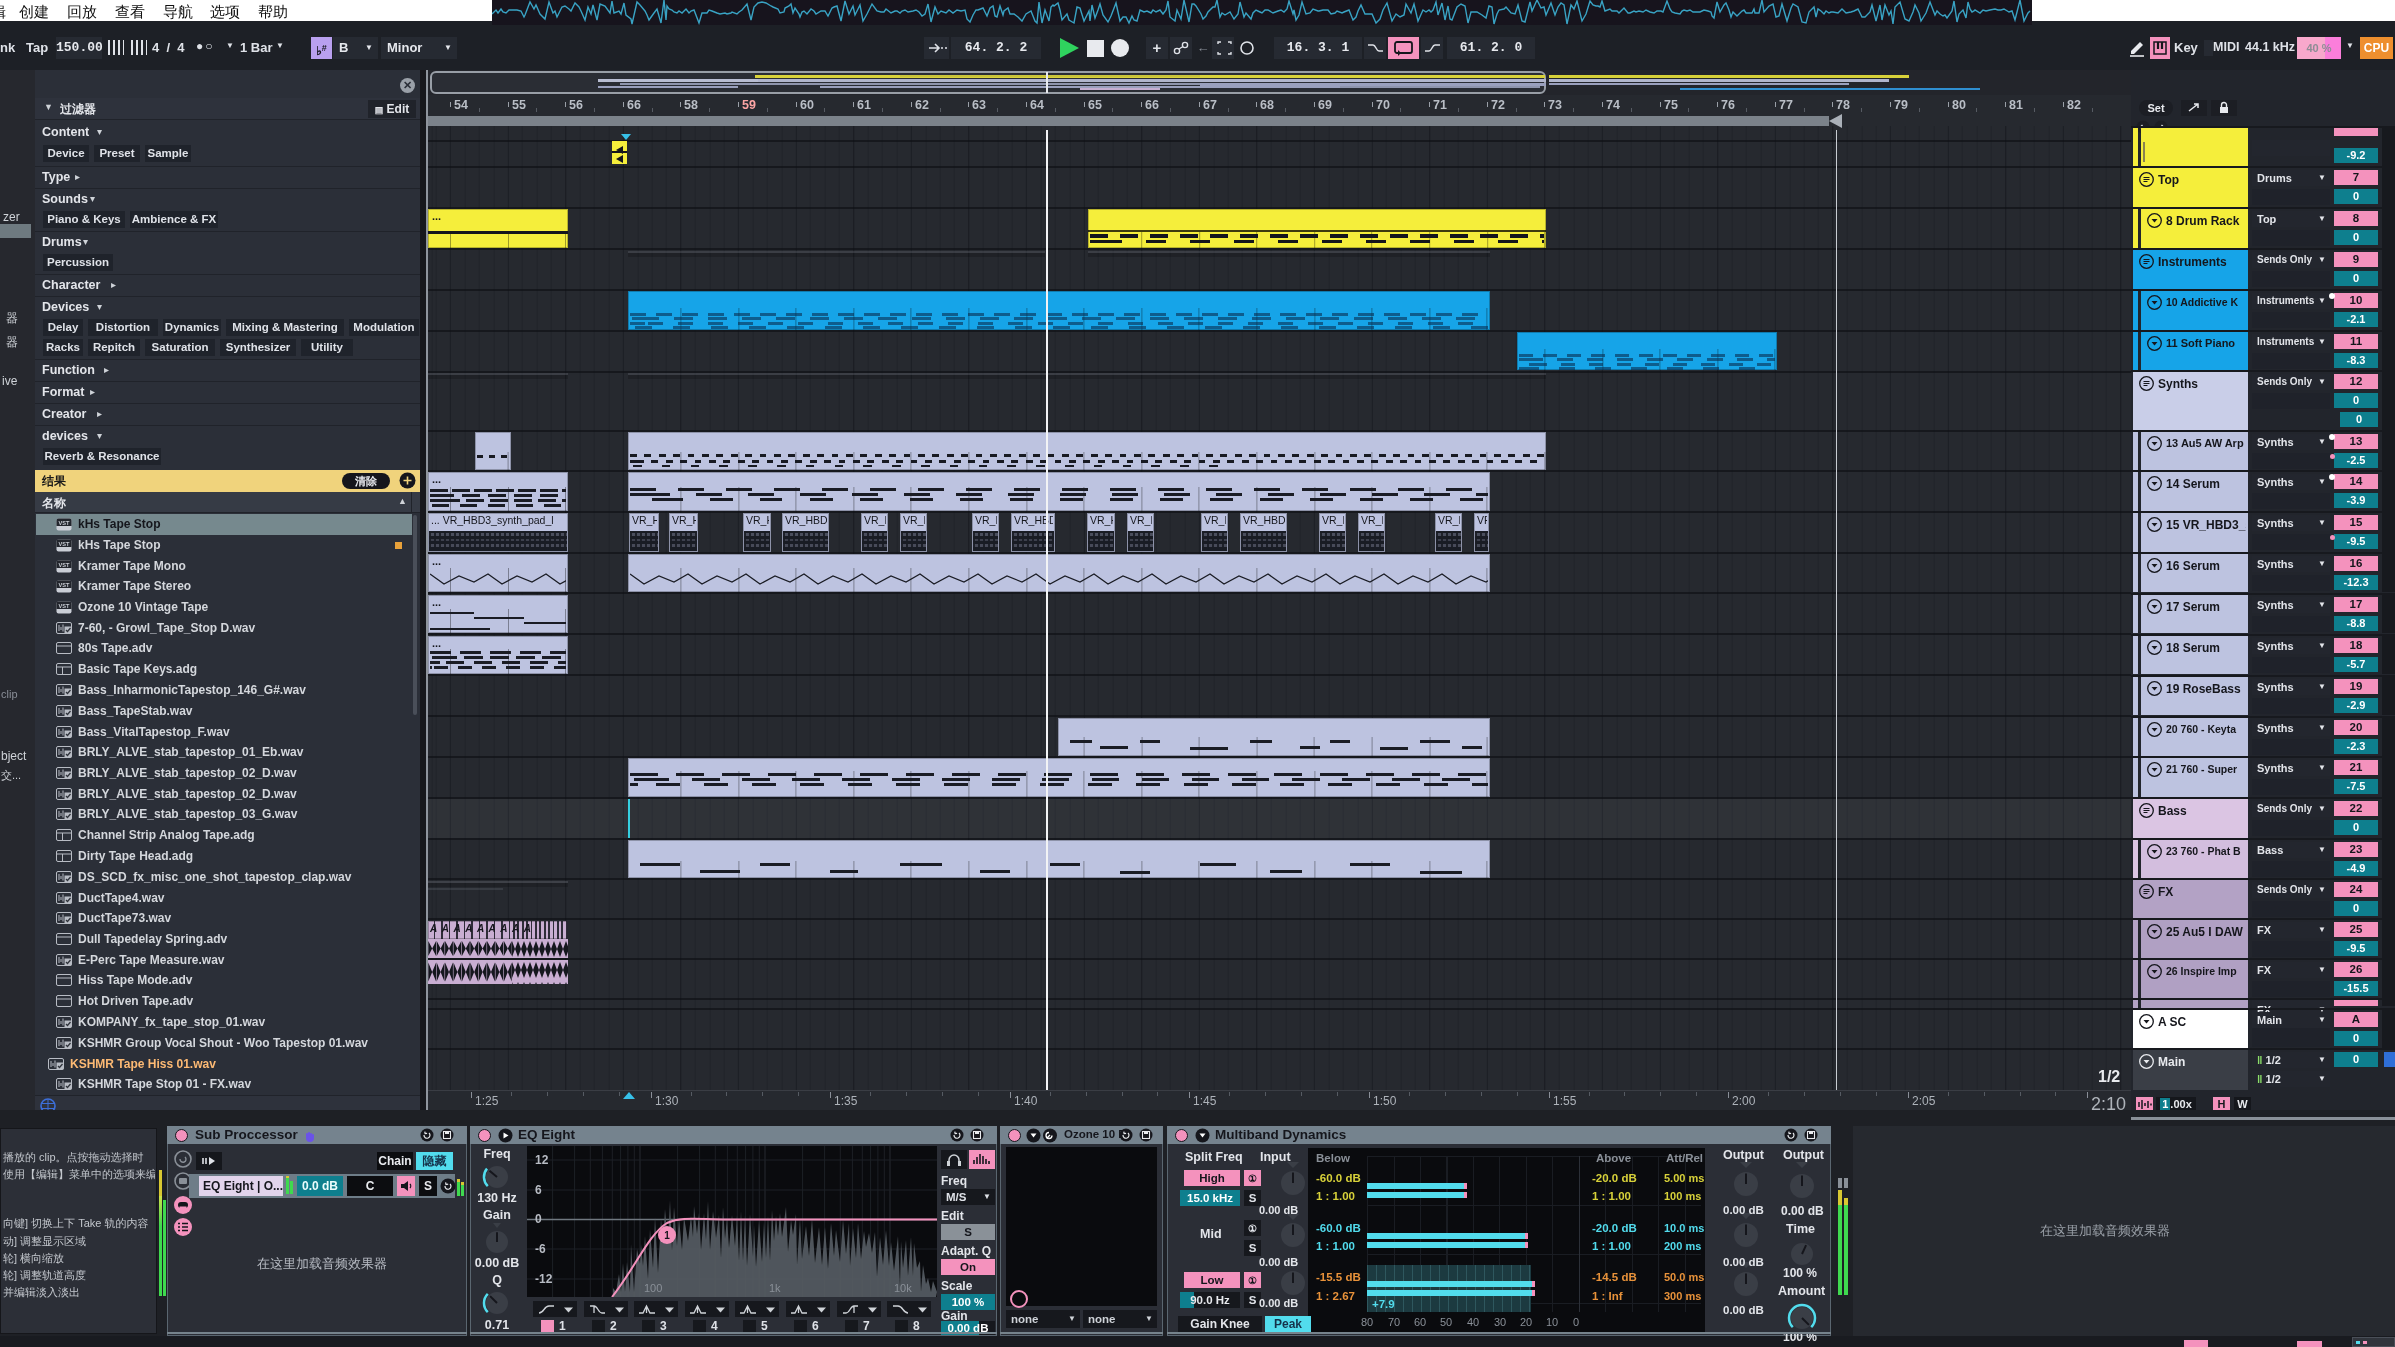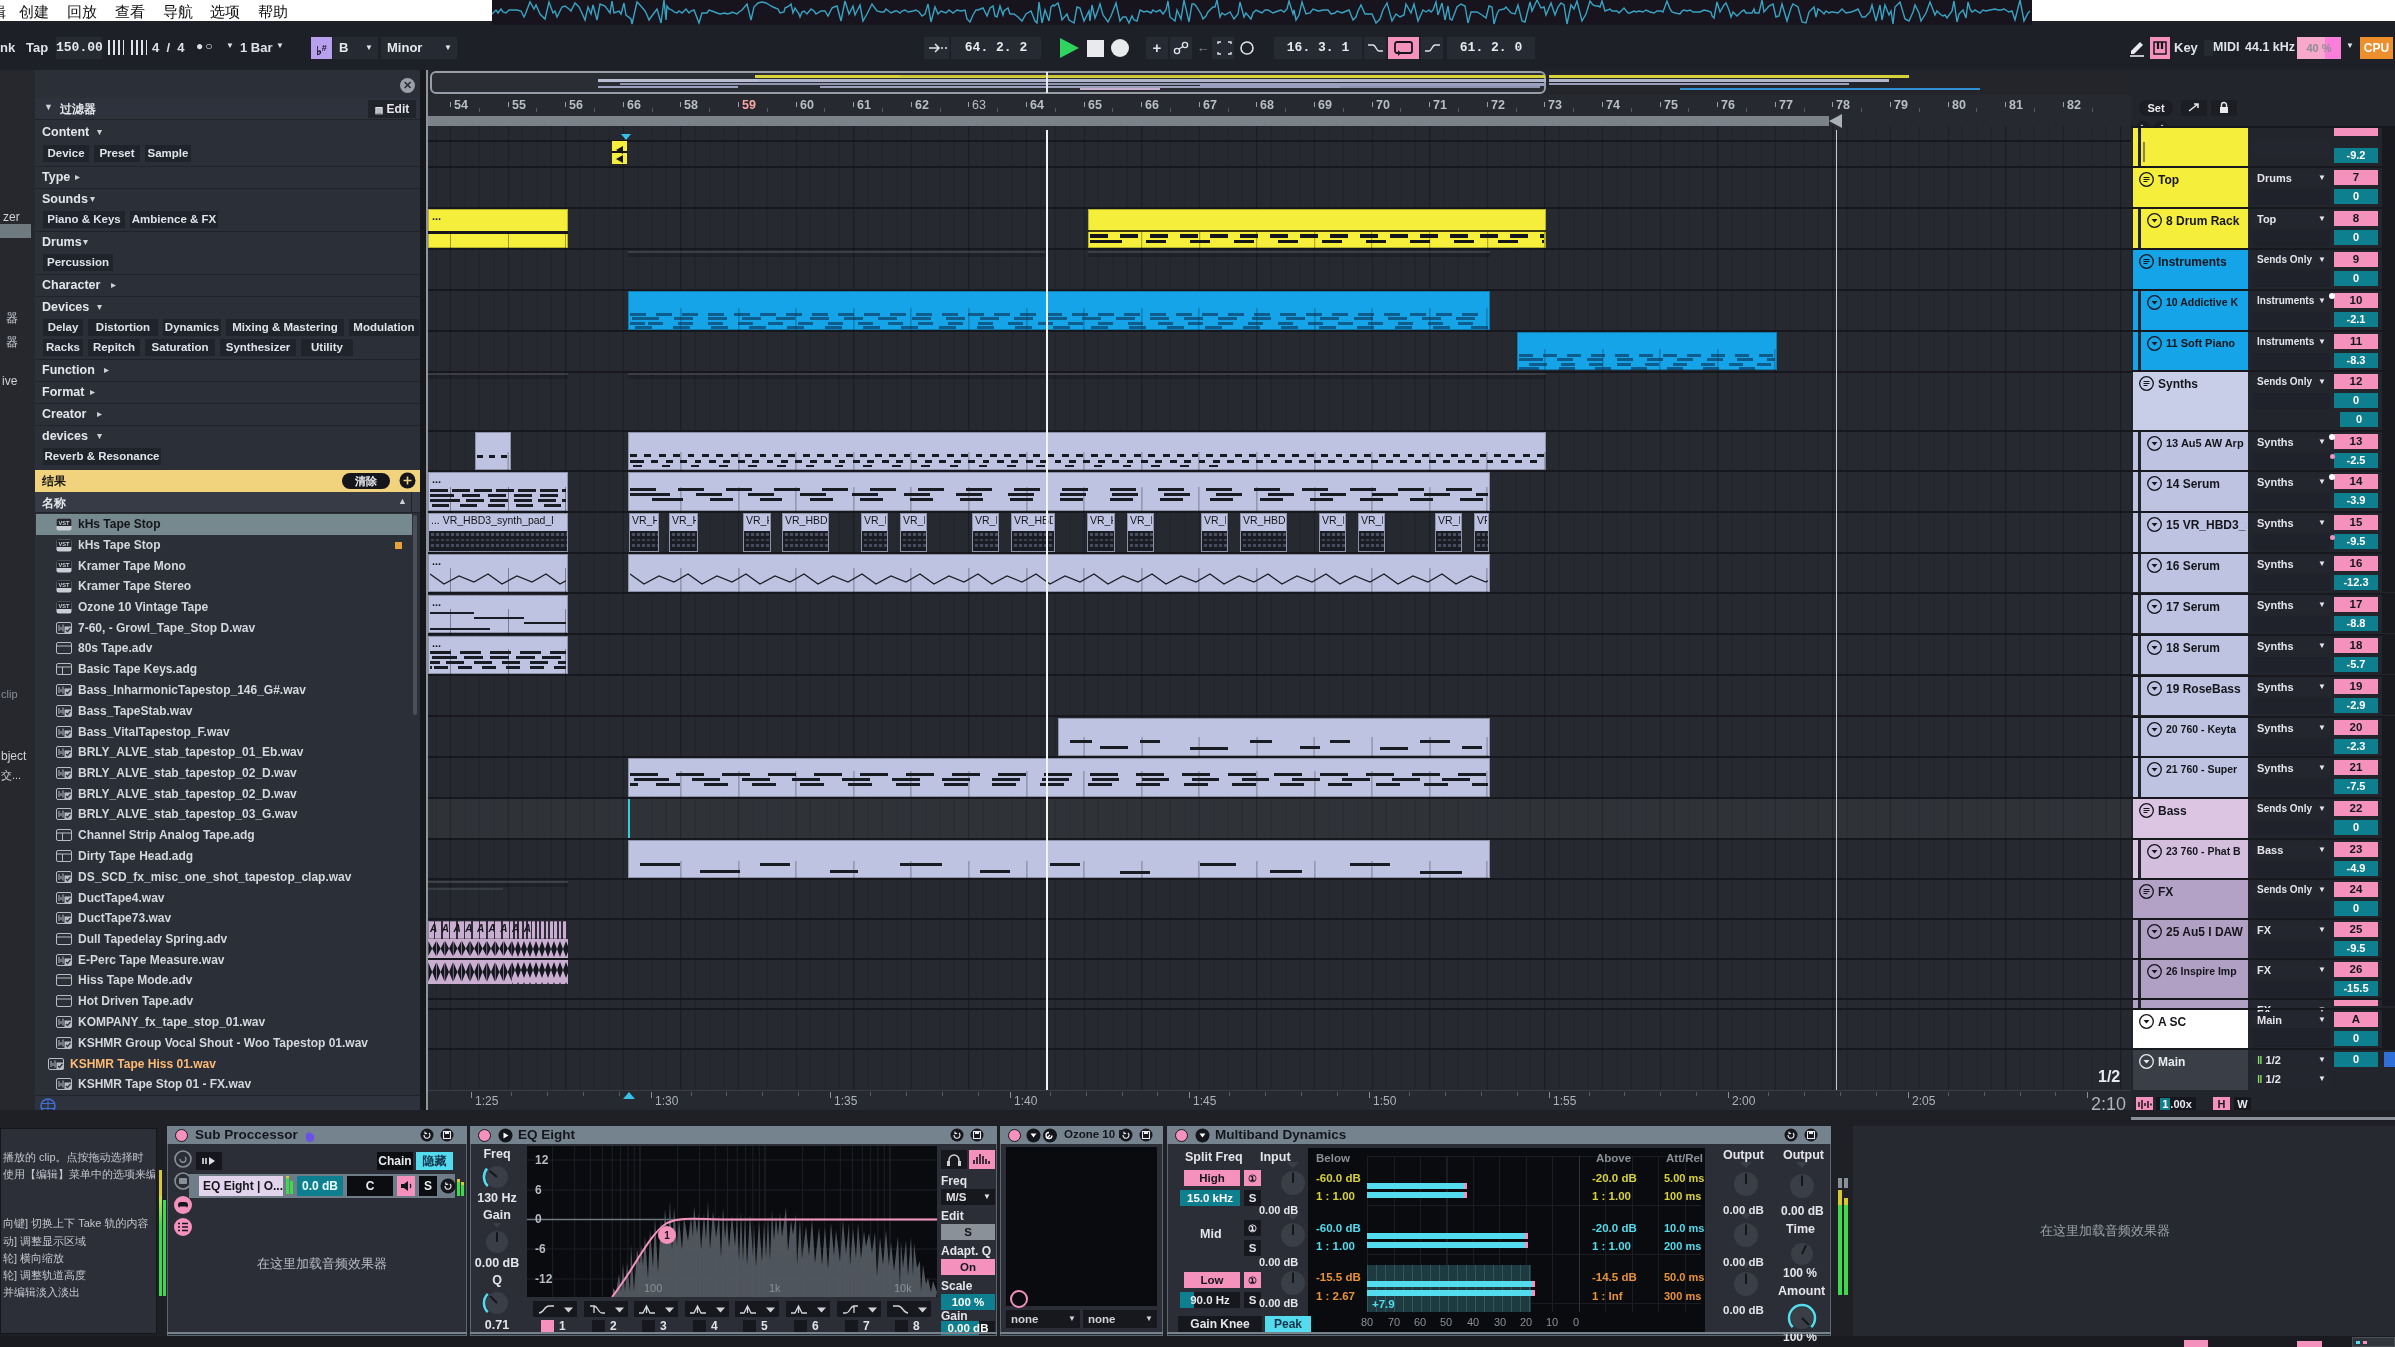--- a/index.html
+++ b/index.html
@@ -436,21 +436,21 @@
 <div class="" style="left:796px;top:102px;width:1px;height:5px;background:#9aa0a8;"></div>
 <div class="t" style="left:800px;top:98px;font-size:12.5px;font-weight:700;color:#b9bec6;">60</div>
 <div class="" style="left:824px;top:108px;width:1px;height:4px;background:#565b63;"></div>
 <div class="" style="left:853px;top:102px;width:1px;height:5px;background:#9aa0a8;"></div>
 <div class="t" style="left:857px;top:98px;font-size:12.5px;font-weight:700;color:#b9bec6;">61</div>
 <div class="" style="left:882px;top:108px;width:1px;height:4px;background:#565b63;"></div>
 <div class="" style="left:911px;top:102px;width:1px;height:5px;background:#9aa0a8;"></div>
 <div class="t" style="left:915px;top:98px;font-size:12.5px;font-weight:700;color:#b9bec6;">62</div>
 <div class="" style="left:940px;top:108px;width:1px;height:4px;background:#565b63;"></div>
 <div class="" style="left:968px;top:102px;width:1px;height:5px;background:#9aa0a8;"></div>
-<div class="t" style="left:972px;top:98px;font-size:12.5px;font-weight:400;color:#b9bec6;">63</div>
+<div class="t" style="left:972px;top:98px;font-size:12.5px;font-weight:700;color:#b9bec6;">63</div>
 <div class="" style="left:997px;top:108px;width:1px;height:4px;background:#565b63;"></div>
 <div class="" style="left:1026px;top:102px;width:1px;height:5px;background:#9aa0a8;"></div>
 <div class="t" style="left:1030px;top:98px;font-size:12.5px;font-weight:700;color:#b9bec6;">64</div>
 <div class="" style="left:1055px;top:108px;width:1px;height:4px;background:#565b63;"></div>
 <div class="" style="left:1084px;top:102px;width:1px;height:5px;background:#9aa0a8;"></div>
 <div class="t" style="left:1088px;top:98px;font-size:12.5px;font-weight:700;color:#b9bec6;">65</div>
 <div class="" style="left:1112px;top:108px;width:1px;height:4px;background:#565b63;"></div>
 <div class="" style="left:1141px;top:102px;width:1px;height:5px;background:#9aa0a8;"></div>
 <div class="t" style="left:1145px;top:98px;font-size:12.5px;font-weight:700;color:#b9bec6;">66</div>
 <div class="" style="left:1170px;top:108px;width:1px;height:4px;background:#565b63;"></div>

